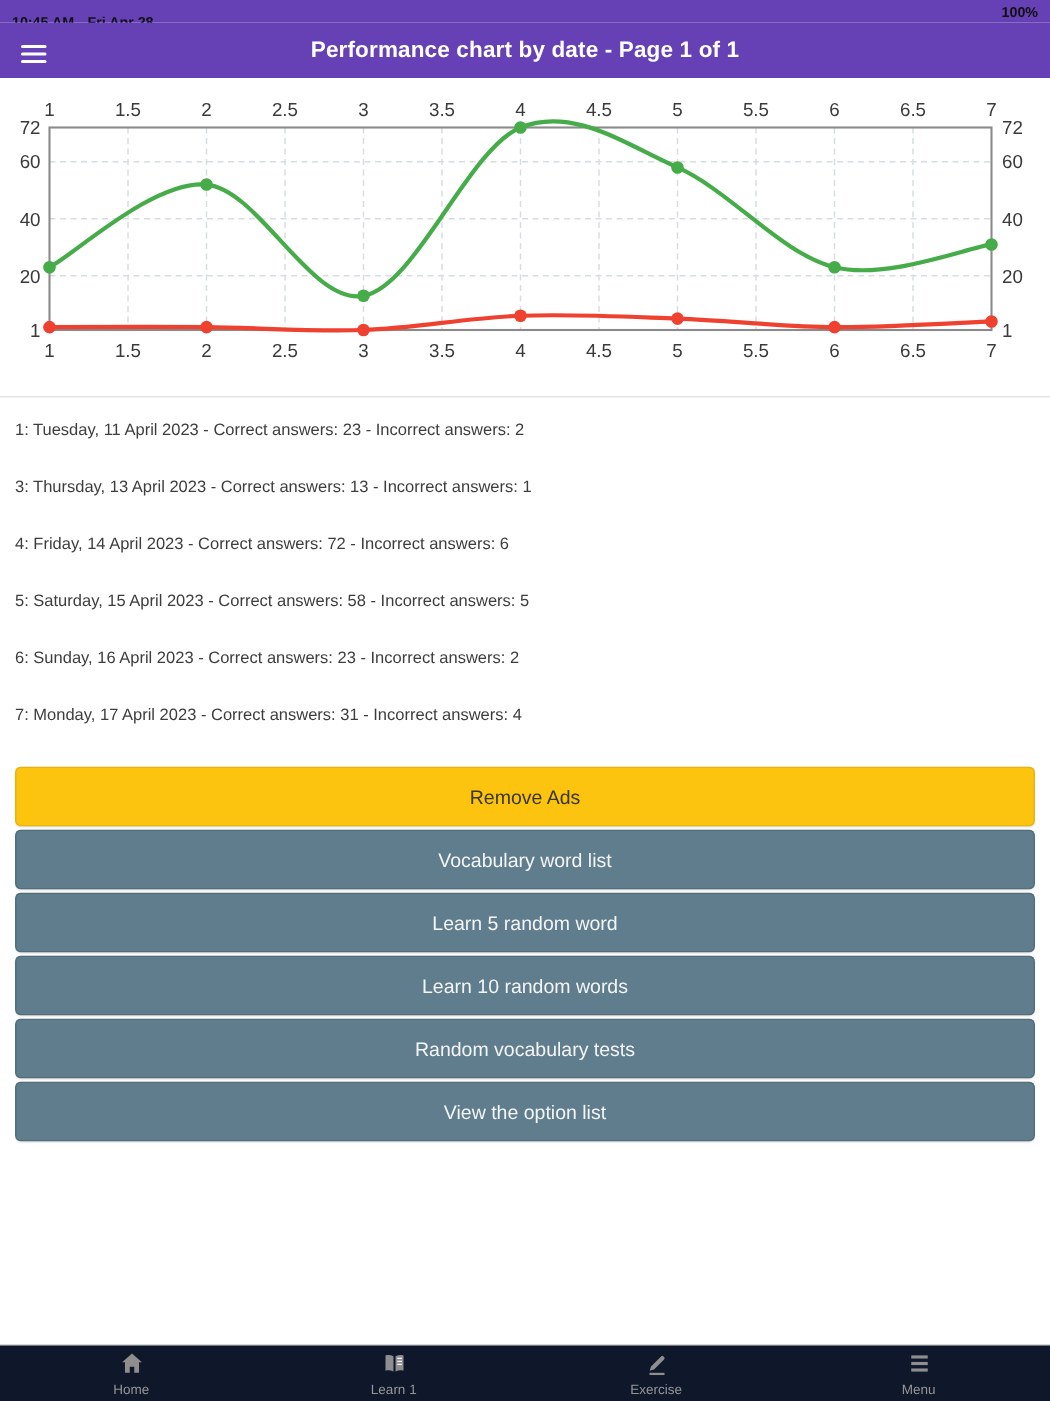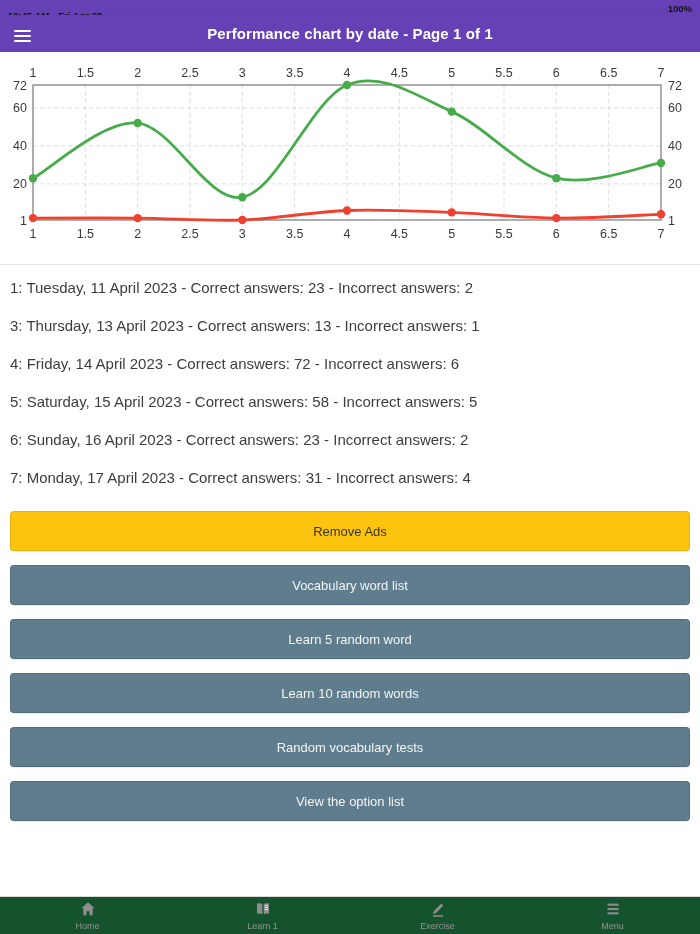--- a/index.html
+++ b/index.html
@@ -23,34 +23,34 @@
     box-shadow:0 1px 2px rgba(0,0,0,0.25);
   }
   .app-header .title{color:#fff;font-size:15px;font-weight:700;letter-spacing:.1px;}
   .hamburger{position:absolute;left:12px;top:10px;width:26px;height:20px;border:none;background:transparent;cursor:pointer;padding:2px;}
   .hamburger span{display:block;width:17px;height:2.4px;background:#fff;border-radius:1px;margin:2.6px 0;}
   
   .chart-section{height:213px;background:#fff;border-bottom:1px solid #e3e3e3;position:relative;}
   .chart-section svg{display:block;}
   
   .perf-list{padding:16px 10px 0 10px;}
-  .perf-row{font-size:15px;color:#3d3d3d;margin-bottom:25px;line-height:13px;}
+  .perf-row{font-size:11px;color:#3d3d3d;margin-bottom:25px;line-height:13px;}
   
   .btn-section{padding:2px 10px 0 10px;}
   .app-btn{
-    display:block;width:100%;height:40px;margin-bottom:14px;border-radius:4px;
+    display:block;width:100%;height:40px;margin-bottom:2px;border-radius:4px;
     font-family:"Liberation Sans",sans-serif;font-size:13px;cursor:pointer;
     border:1px solid rgba(0,0,0,0.12);box-shadow:0 1px 1px rgba(0,0,0,0.08);
   }
   .app-btn.yellow{background:var(--yellow);color:#3a371f;border-color:rgba(0,0,0,0.08);}
   .app-btn.slate{background:var(--slate);color:#f3f5f6;}
   
   .bottom-nav{
     position:absolute;left:0;right:0;bottom:0;height:38px;
-    background:#14532d;border-top:1px solid #d8d8d8;
+    background:#0f172a;border-top:1px solid #d8d8d8;
     display:flex;align-items:stretch;
   }
   .nav-item{flex:1;display:flex;flex-direction:column;align-items:center;justify-content:center;gap:1px;cursor:pointer;background:transparent;border:none;padding:0;}
   .nav-item svg{width:16px;height:16px;}
   .nav-label{font-size:9px;color:#959595;font-family:"Liberation Sans",sans-serif;}
 </style>
 </head>
 <body>
 
 <div id="app">

